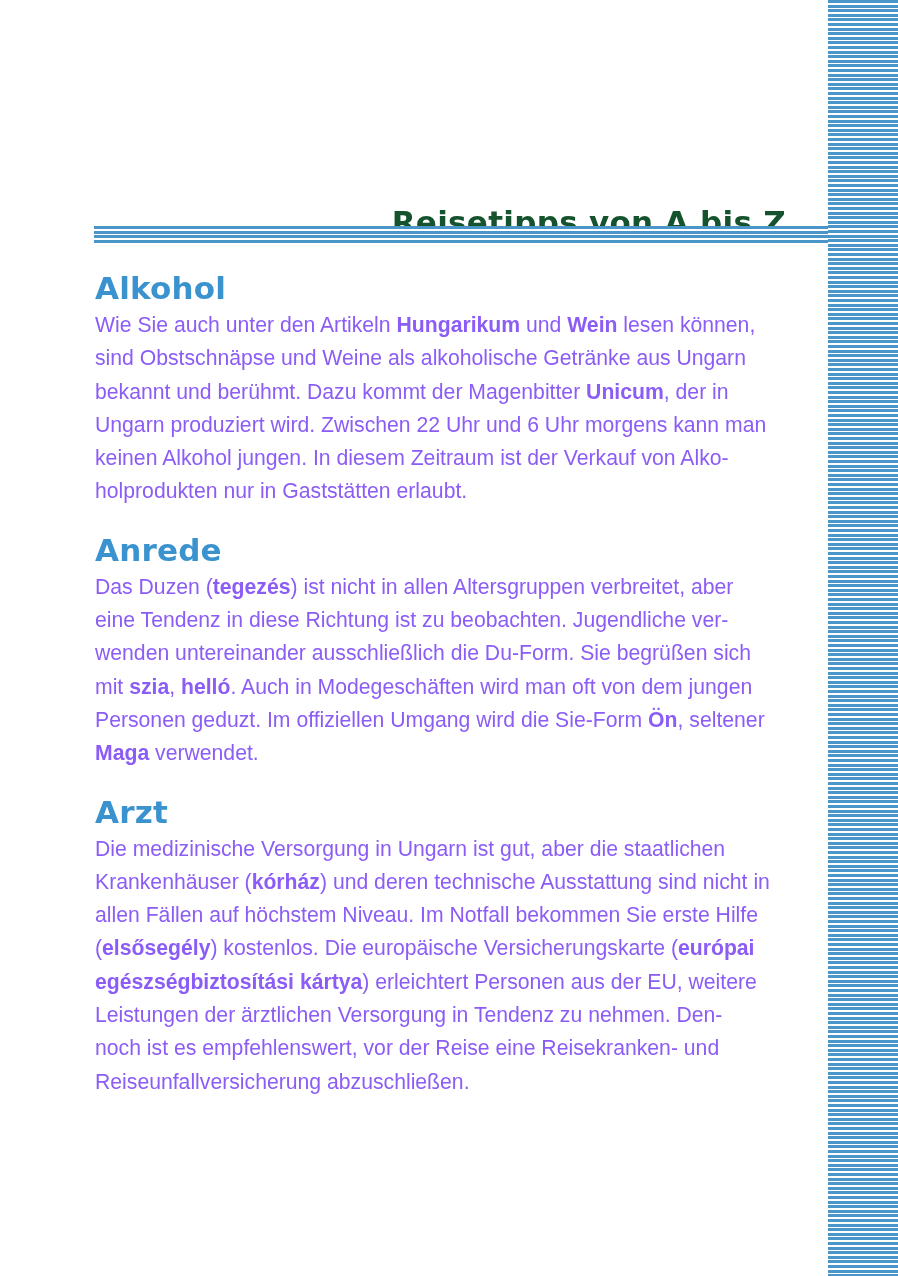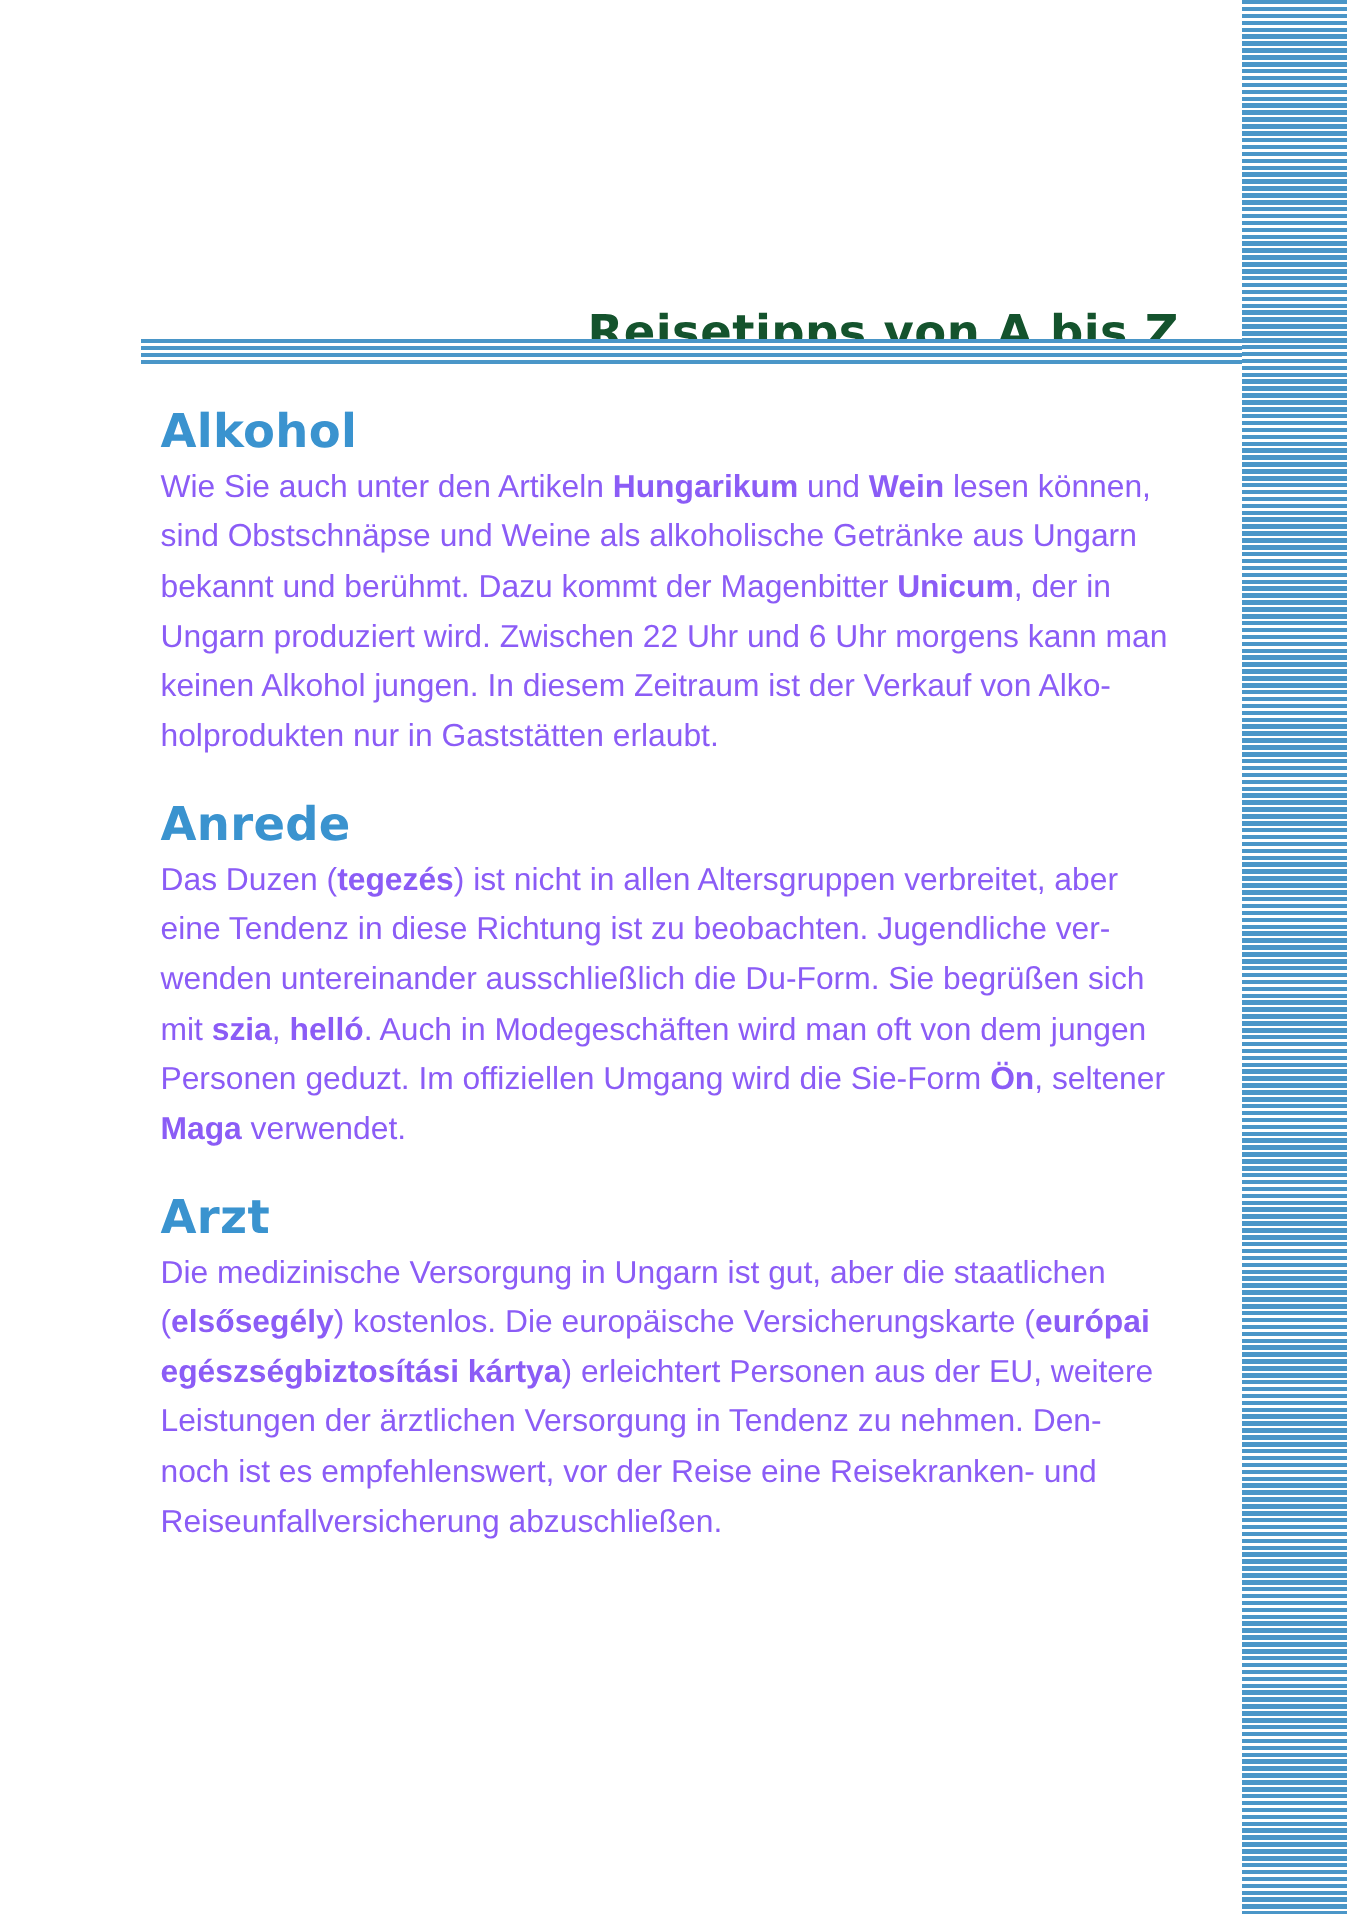--- a/index.html
+++ b/index.html
@@ -16,21 +16,21 @@
     .header-title {
       position: absolute; right: 112px; top: 183px;
       font-family: "DejaVu Sans", sans-serif; font-weight: bold;
       font-size: 31px; color: #14532d; letter-spacing: 0.3px; white-space: nowrap;
     }
     .header-rule {
       position: absolute; left: 94px; top: 226px; width: 734px; height: 17px;
       background: repeating-linear-gradient(to bottom, #4a96c8 0px, #4a96c8 3px, #ffffff 3px, #ffffff 4.6px);
     }
     .content { position: absolute; left: 95px; top: 268px; width: 700px; }
-    .section { margin: 0 0 22px 12px; }
+    .section { margin: 0 0 22px 0; }
     .section-heading {
       font-family: "DejaVu Sans", sans-serif; font-weight: bold;
       font-size: 31px; line-height: 40px; color: #3a93cf; margin: 0; letter-spacing: 0.2px;
     }
     .section-body {
       font-family: "Liberation Sans", sans-serif; font-size: 21.2px; line-height: 33.3px;
       margin: 0; color: #8b5cf6; white-space: pre-line;
     }
     .line { display: block; white-space: nowrap; }
     b { font-weight: bold; }
@@ -63,20 +63,22 @@
         <span class="line"><span>wenden untereinander ausschließlich die Du-Form. Sie begrüßen sich</span></span>
         <span class="line"><span>mit </span><b>szia</b><span>, </span><b>helló</b><span>. Auch in Modegeschäften wird man oft von dem jungen</span></span>
         <span class="line"><span>Personen geduzt. Im offiziellen Umgang wird die Sie-Form </span><b>Ön</b><span>, seltener</span></span>
         <span class="line"><b>Maga</b><span> verwendet.</span></span>
       </p>
   </section>
   <section class="section">
     <h2 class="section-heading">Arzt</h2>
     <p class="section-body" style="white-space: normal;">
         <span class="line"><span>Die medizinische Versorgung in Ungarn ist gut, aber die staatlichen</span></span>
+        <span class="line"><span>Krankenhäuser (</span><b>kórház</b><span>) und deren technische Ausstattung sind nicht in</span></span>
+        <span class="line"><span>allen Fällen auf höchstem Niveau. Im Notfall bekommen Sie erste Hilfe</span></span>
         <span class="line"><span>(</span><b>elsősegély</b><span>) kostenlos. Die europäische Versicherungskarte (</span><b>európai</b></span>
         <span class="line"><b>egészségbiztosítási kártya</b><span>) erleichtert Personen aus der EU, weitere</span></span>
         <span class="line"><span>Leistungen der ärztlichen Versorgung in Tendenz zu nehmen. Den-</span></span>
         <span class="line"><span>noch ist es empfehlenswert, vor der Reise eine Reisekranken- und</span></span>
         <span class="line"><span>Reiseunfallversicherung abzuschließen.</span></span>
       </p>
   </section>
 </div>
 
 </body></html>

